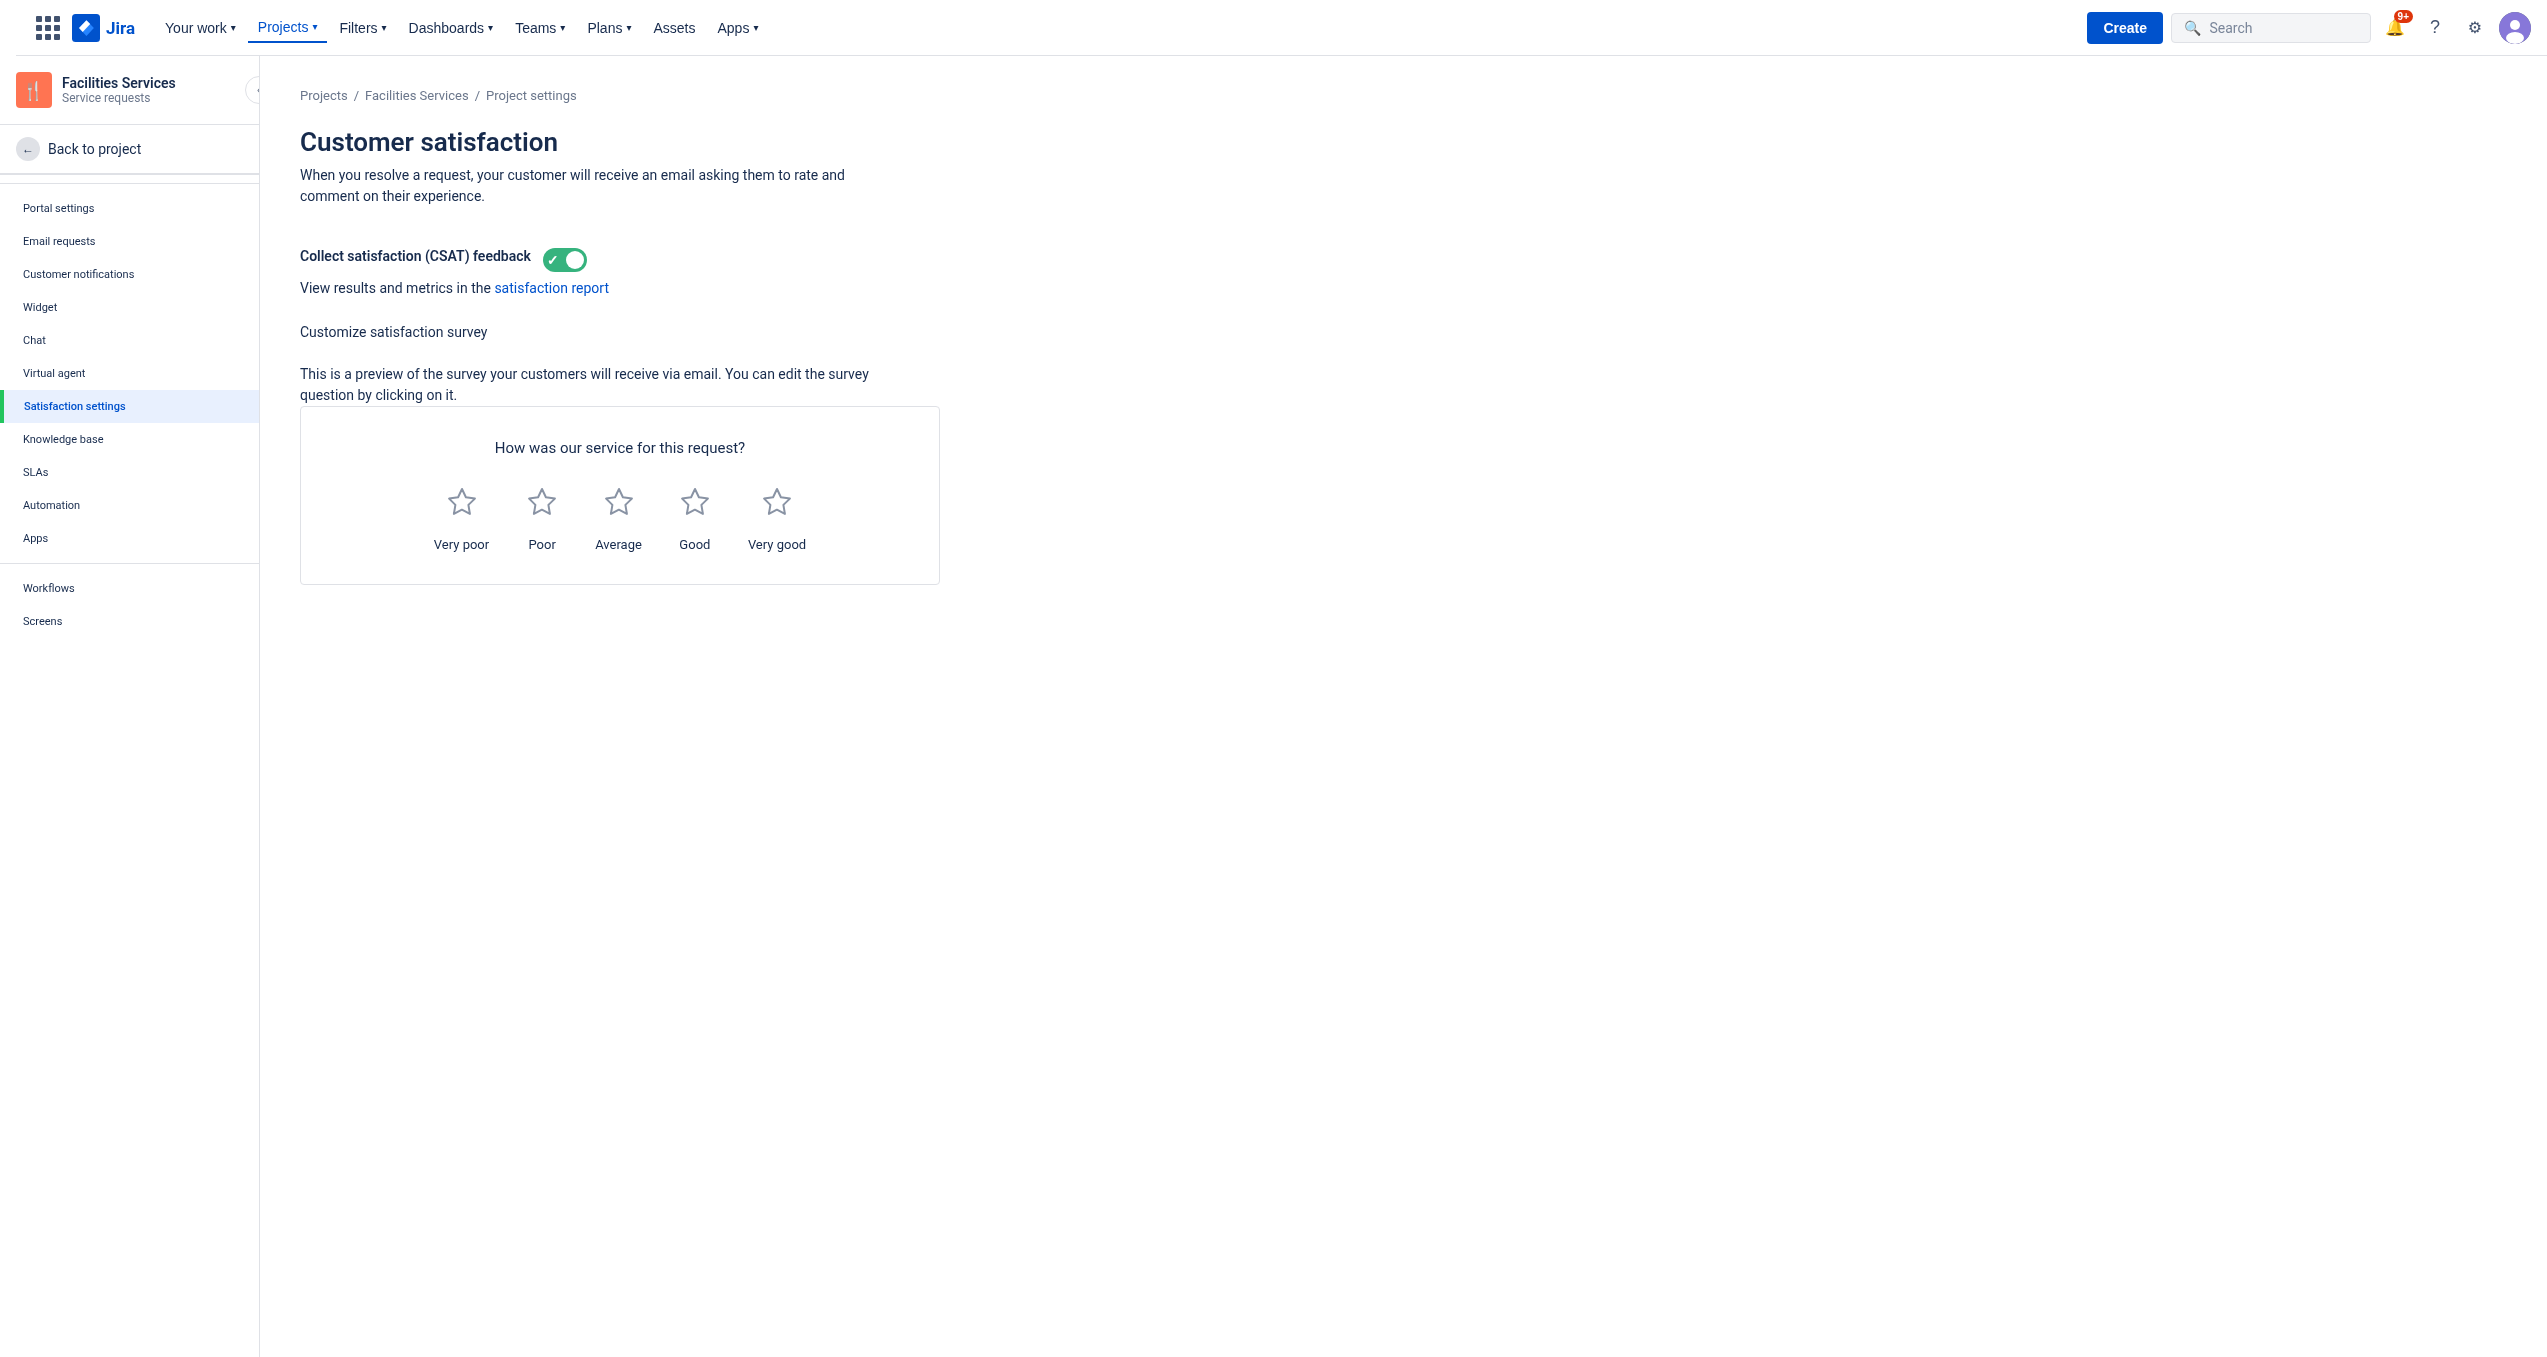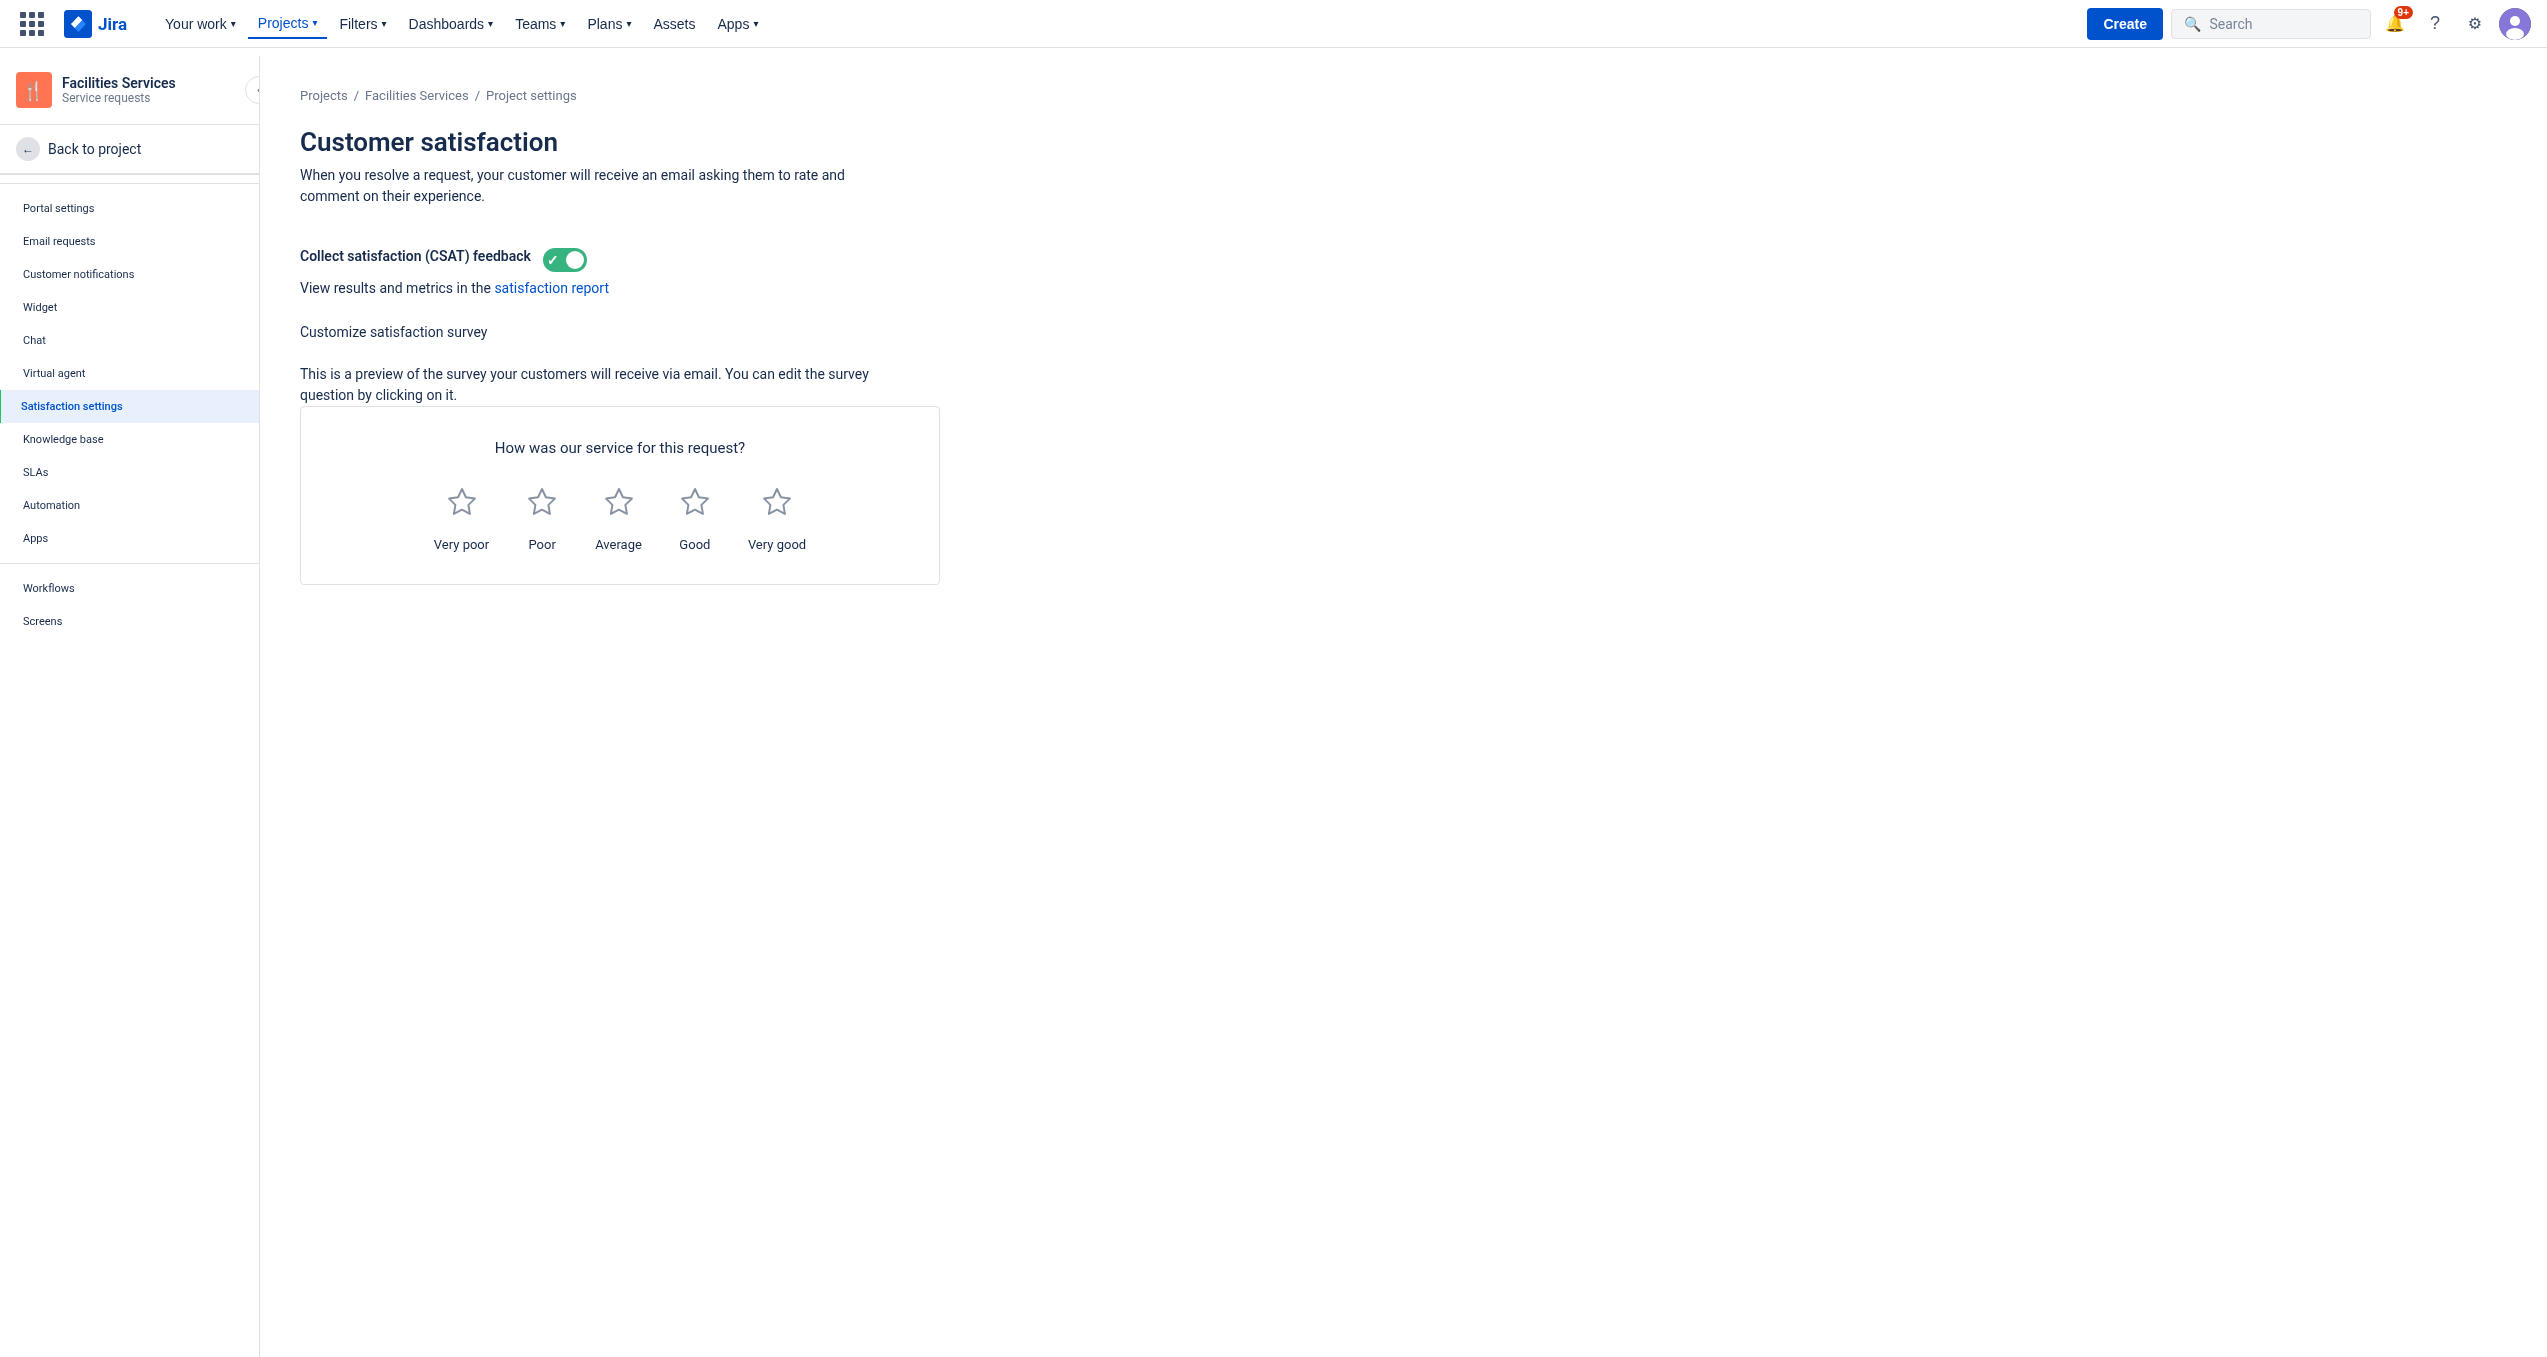--- a/index.html
+++ b/index.html
@@ -1,22 +1,22 @@
 <!DOCTYPE html>
 <html><head>
   <meta charset="utf-8">
   <style>
     * { box-sizing: border-box; margin: 0; padding: 0; }
     body { font-family: -apple-system, BlinkMacSystemFont, 'Segoe UI', Roboto, sans-serif; background: #fff; color: #172b4d; font-size: 14px; }
 
     
     .topnav {
-      display: flex; align-items: center; height: 48px;
+      display: flex; align-items: center; height: 56px;
       background: #fff; border-bottom: 1px solid #dfe1e6;
-      padding: 0 16px; gap: 16px; position: fixed; top: 0; left: 0; right: 0; z-index: 100;
+      padding: 0 16px; gap: 8px; position: fixed; top: 0; left: 16px; right: 0; z-index: 100;
     }
     .topnav-logo { display: flex; align-items: center; gap: 6px; margin-right: 12px; }
     .topnav-logo-icon { width: 28px; height: 28px; }
     .topnav-logo-text { color: #0052cc; font-weight: 700; font-size: 17px; }
     .topnav-nav { display: flex; align-items: center; gap: 2px; flex: 1; }
     .topnav-nav-item {
       display: flex; align-items: center; gap: 4px;
       padding: 6px 10px; border-radius: 3px; cursor: pointer;
       font-size: 14px; color: #172b4d; font-weight: 500;
       border: none; background: none;
@@ -84,21 +84,21 @@
     .sidebar-back-icon {
       width: 24px; height: 24px; border-radius: 50%; background: #dfe1e6;
       display: flex; align-items: center; justify-content: center; font-size: 12px;
     }
     .sidebar-nav-item {
       display: block; padding: 10px 20px; cursor: pointer;
       color: #172b4d; font-size: 11px; border-left: 3px solid transparent;
       text-decoration: none;
     }
     .sidebar-nav-item.active {
-      background: #e8f0fe; color: #0052cc; border-left: 1px solid #22c55e; font-weight: 500;
+      background: #e8f0fe; color: #0052cc; border-left: 4px solid #22c55e; font-weight: 500;
     }
     .sidebar-divider { height: 1px; background: #dfe1e6; margin: 8px 0; }
 
     
     .main { flex: 1; overflow-y: auto; padding: 32px 40px; }
 
     .breadcrumb { display: flex; align-items: center; gap: 6px; font-size: 13px; color: #6b778c; margin-bottom: 24px; }
     .breadcrumb a { color: #6b778c; text-decoration: none; }
     .breadcrumb-sep { color: #6b778c; }
 

